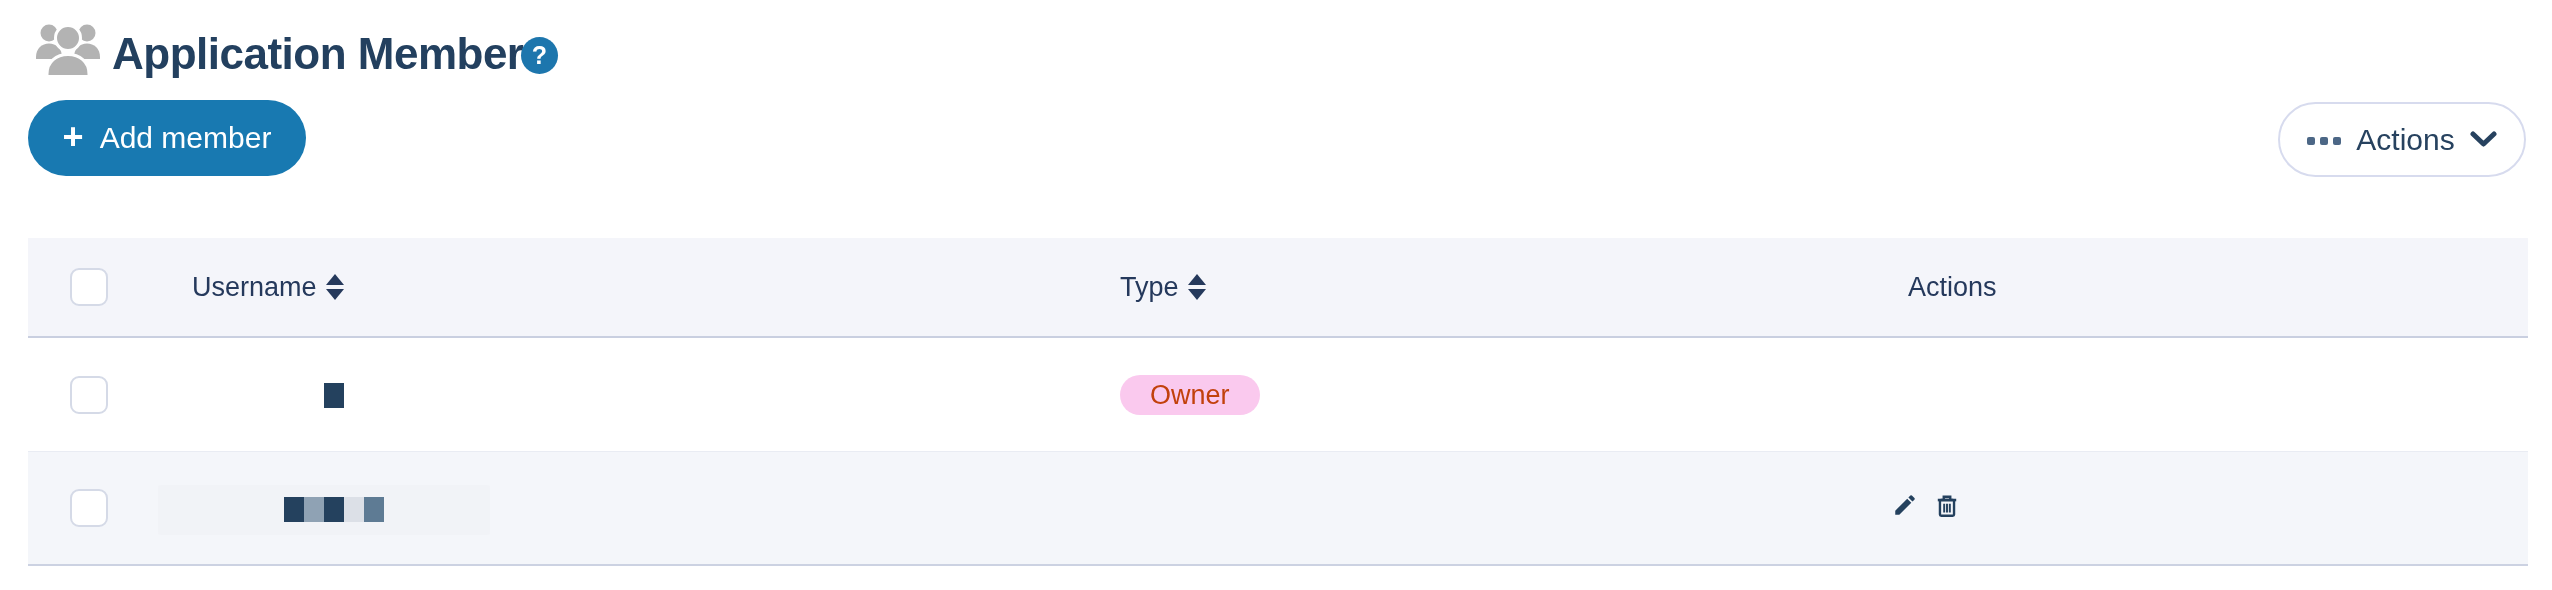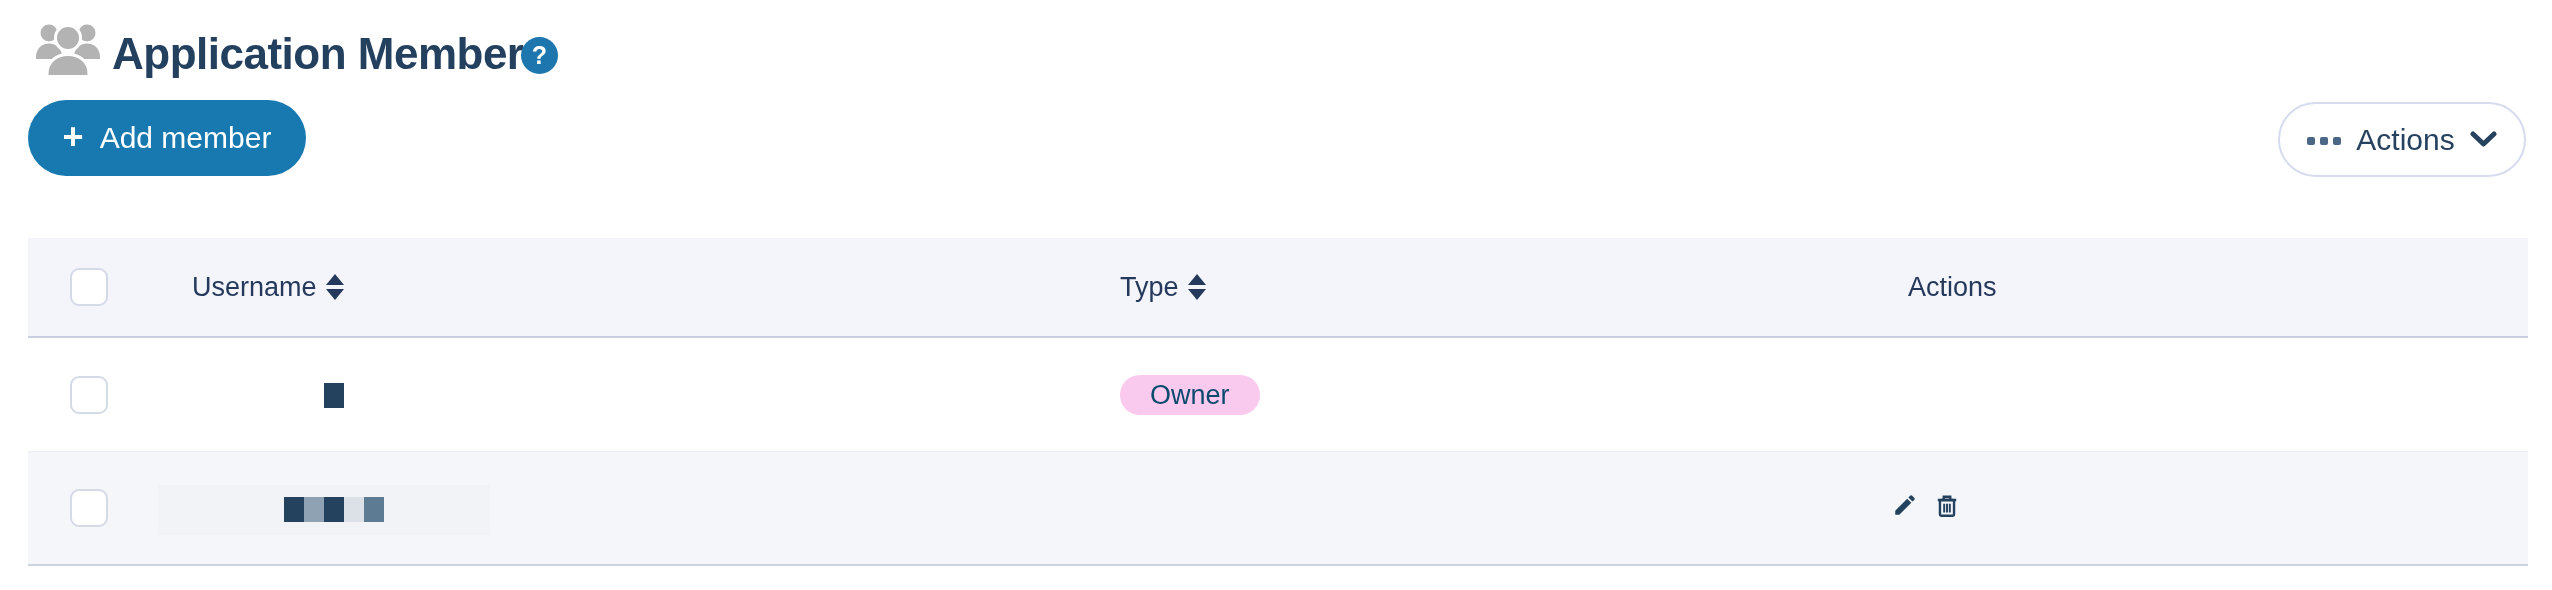--- a/index.html
+++ b/index.html
@@ -124,21 +124,21 @@
       <div class="th th-actions">
         <span>Actions</span>
       </div>
     </div>
 
     <div class="trow row-0">
       <span class="checkbox"></span>
       <div class="redaction-wrap single">
           <span style="background: rgb(36, 65, 94);"></span>
         </div>
-      <span class="type-badge" style="background: rgb(250, 201, 238); color: #0c4a6e;">Owner</span>
+      <span class="type-badge" style="background: rgb(250, 201, 238); color: #c2410c;">Owner</span>
     </div>
 
     <div class="trow row-1">
       <span class="redaction-halo"></span>
       <span class="checkbox"></span>
       <div class="redaction-wrap multi">
           <span style="background: rgb(36, 65, 94);"></span>
           <span style="background: rgb(143, 162, 180);"></span>
           <span style="background: rgb(36, 65, 94);"></span>
           <span style="background: rgb(220, 224, 231);"></span>

